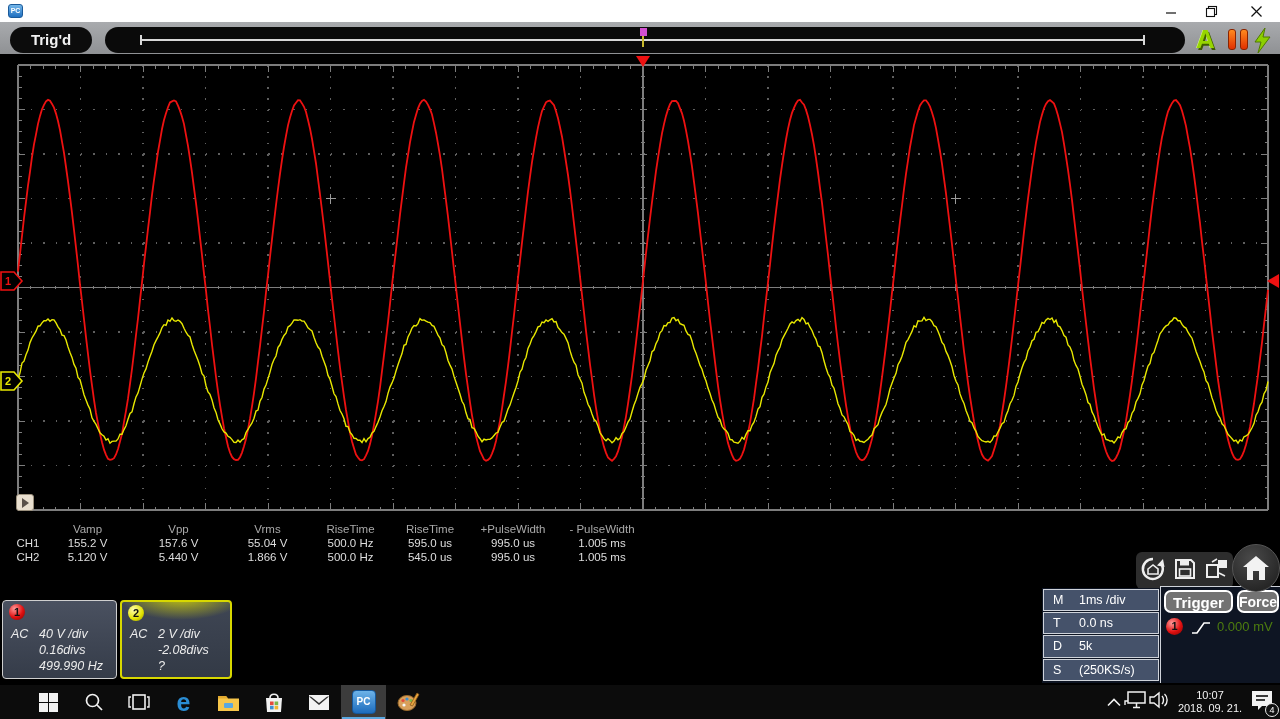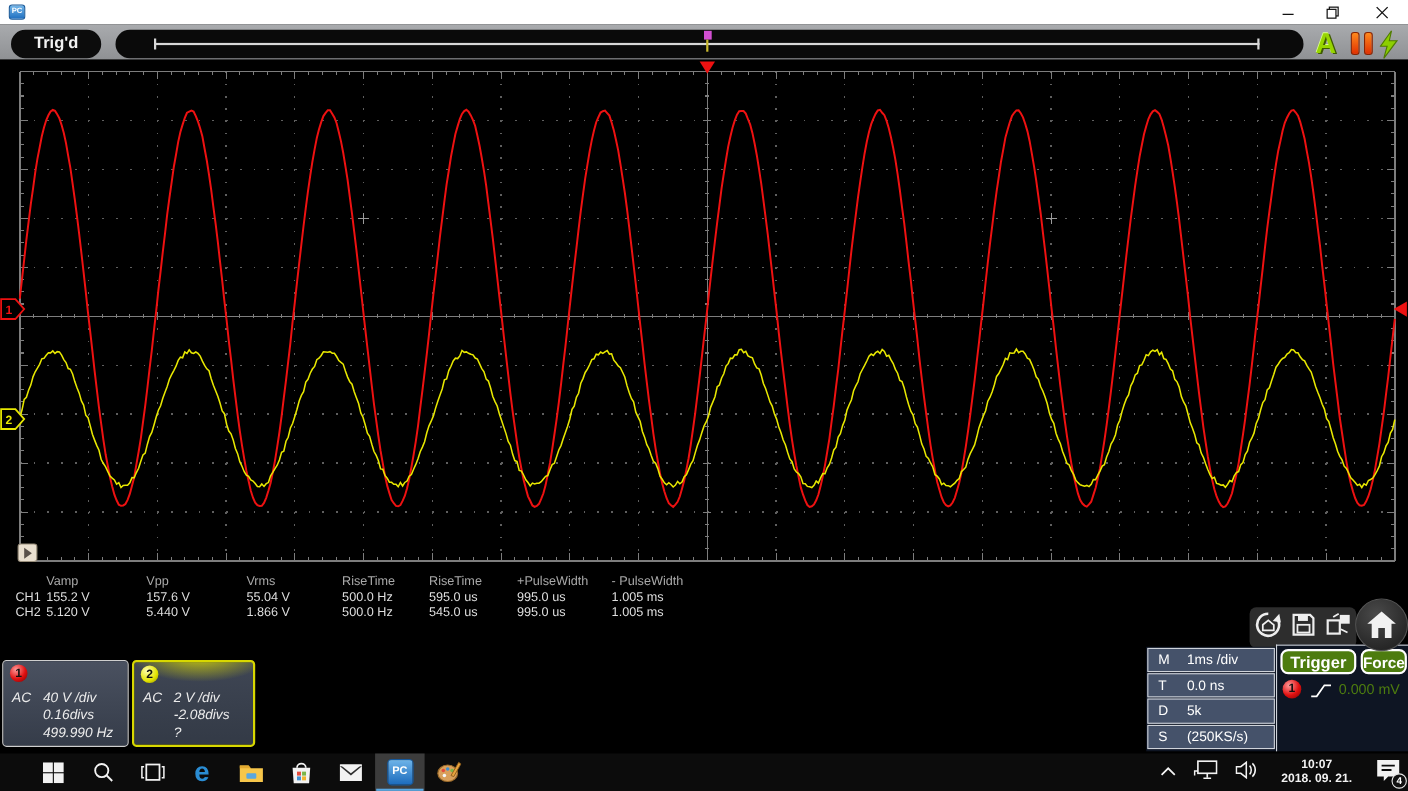--- a/index.html
+++ b/index.html
@@ -31,21 +31,21 @@
     background:linear-gradient(#ff8a1e,#e03000);border:1px solid #8a2400;box-sizing:border-box;}
 
   
   #scope-svg{position:absolute;left:0;top:53px;}
   .corner-btn{left:16px;top:494px;width:18px;height:17px;background:#e9dfcf;border:1px solid #9a8f7c;
     border-radius:3px;box-sizing:border-box;display:flex;align-items:center;justify-content:center;z-index:5;}
   .corner-btn .tri{width:0;height:0;border-left:7px solid #5a514a;border-top:5px solid transparent;border-bottom:5px solid transparent;}
 
   
   .meas{left:14px;top:523px;display:grid;grid-template-columns:28px 91px 91px 87px 79px 80px 86px 92px;
-    grid-auto-rows:14px;font-size:11.5px;color:#dedede;}
+    grid-auto-rows:14px;font-size:11.5px;color:#dedede;text-align:center;}
   .meas .hd{color:#a9a9a9;}
 
   
   .chbox{top:600px;height:79px;box-sizing:border-box;border-radius:4px;color:#ececec;font-size:12.5px;}
   .chbox1{left:2px;width:115px;background:linear-gradient(#4a5160 0%,#353c49 100%);border:1px solid #cfcfcf;}
   .chbox2{left:120px;width:112px;border:2px solid #d8d800;
     background:radial-gradient(ellipse 90px 34px at 55% -6px,rgba(225,225,0,.85),rgba(225,225,0,0) 70%),linear-gradient(#3f4654,#333a46);}
   .chball{position:absolute;left:6px;top:3px;width:16px;height:16px;border-radius:50%;
     color:#111;font-size:11px;font-weight:bold;text-align:center;line-height:16px;}
   .ball-red{background:radial-gradient(circle at 35% 30%,#ff9a9a,#e01010 55%,#7a0000);}
@@ -60,36 +60,36 @@
     background:radial-gradient(circle at 40% 30%,#4a4a4a,#262626 75%);border:1px solid #555;
     display:flex;align-items:center;justify-content:center;box-sizing:border-box;z-index:3;}
 
   
   .mtds{left:1042px;top:588px;width:118px;height:95px;background:#0e1523;box-sizing:border-box;padding:1px;}
   .mtds .row{height:22.2px;margin-bottom:1px;background:#45526a;border:1px solid #cfd3da;box-sizing:border-box;
     color:#fff;font-size:12.5px;display:flex;align-items:center;}
   .mtds .lbl{width:26px;padding-left:9px;}
   .trigpanel{left:1160px;top:586px;width:120px;height:97px;background:#0e1523;box-sizing:border-box;
     border-top:1px solid #cfd3da;border-left:1px solid #cfd3da;}
-  .tbtn{position:absolute;top:3px;height:23px;border:2px solid #fff;border-radius:7px;background:#4d7c0f;
+  .tbtn{position:absolute;top:3px;height:23px;border:2px solid #fff;border-radius:7px;background:#737373;
     color:#fff;font-weight:bold;text-align:center;line-height:21px;box-sizing:border-box;}
   .tsrc{position:absolute;left:5px;top:31px;width:17px;height:17px;border-radius:50%;
     color:#111;font-size:11px;font-weight:bold;text-align:center;line-height:17px;}
   .tlevel{position:absolute;left:56px;top:32px;color:#4d7c0f;font-size:13px;}
 
   
   .taskbar{left:0;top:685px;width:1280px;height:34px;background:#0c0c0c;display:flex;align-items:stretch;}
   .tb-left{display:flex;padding-left:26px;}
   .tbbtn{width:45px;height:34px;display:flex;align-items:center;justify-content:center;position:relative;}
   .tbbtn.active{background:#3c3c3c;}
   .tbbtn .runline{position:absolute;left:1px;right:1px;bottom:0;height:2.5px;background:#5aa7e0;}
   .pcico{width:24px;height:24px;border-radius:4px;background:linear-gradient(#6db3e8,#1d6cbd);
     border:1px solid #15589c;box-sizing:border-box;color:#fff;font-weight:bold;font-size:10px;
     text-align:center;line-height:22px;}
-  .tray{position:absolute;right:4px;top:685px;height:34px;display:flex;align-items:center;gap:16px;color:#f2f2f2;font-weight:bold;}
+  .tray{position:absolute;right:4px;top:685px;height:34px;display:flex;align-items:center;gap:3px;color:#f2f2f2;}
   .clock{font-size:11px;line-height:13px;text-align:center;min-width:74px;}
   .acwrap{position:relative;width:26px;height:26px;}
   .acbadge{position:absolute;right:-3px;bottom:-2px;width:14px;height:14px;border-radius:50%;
     background:#111;border:1.5px solid #e8e8e8;color:#fff;font-size:9px;text-align:center;line-height:13px;box-sizing:border-box;}
   .edge-e{color:#2a8dd4;font-size:25px;font-weight:bold;line-height:24px;}
 </style>
 </head>
 <body>
 
 <div class="abs titlebar">

